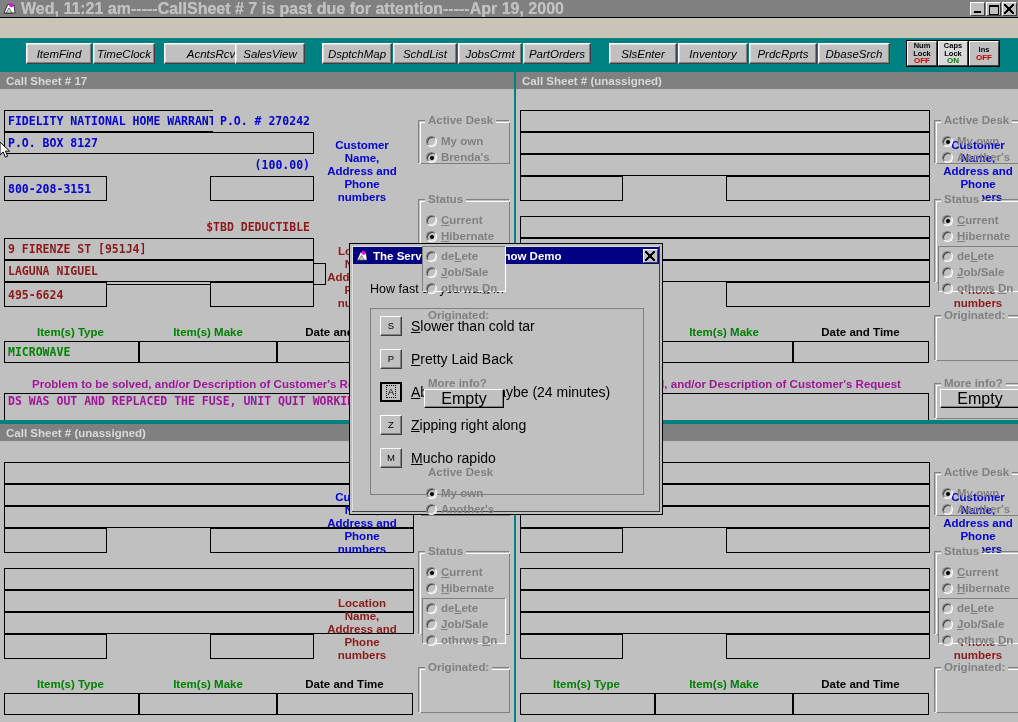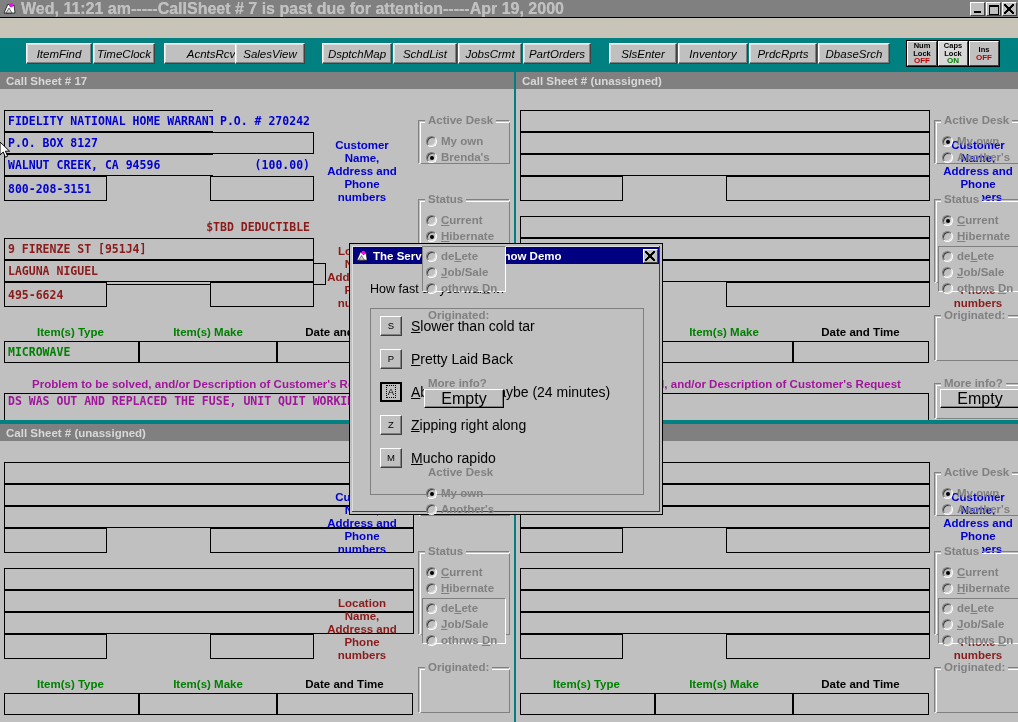--- a/index.html
+++ b/index.html
@@ -280,21 +280,20 @@
       </div>
     </div>
 
   <div class="sheet" style="left:0;top:70px;width:514px;height:350px;">
     <div class="sheet-hdr">Call Sheet #  17</div>
     <div class="sheet-body" style="height:331px;position:relative;">
 
       <div class="fld cust" style="left:4px;top:21px;width:310px;height:22px;">FIDELITY NATIONAL HOME WARRANTY</div>
       <div class="fld cust" style="left:213px;top:21px;width:101px;height:22px;border:none;justify-content:flex-end;padding-right:4px;">P.O. # 270242</div>
       <div class="fld cust" style="left:4px;top:43px;width:310px;height:22px;">P.O. BOX 8127</div>
-      <div class="fld cust" style="left:4px;top:65px;width:310px;height:22px;">WALNUT CREEK, CA 94596</div>
       <div class="fld cust" style="left:213px;top:65px;width:101px;height:22px;border:none;justify-content:flex-end;padding-right:4px;">(100.00)</div>
       <div class="fld cust" style="left:4px;top:87px;width:103px;height:25px;">800-208-3151</div>
       <div class="fld cust" style="left:210px;top:87px;width:104px;height:25px;"></div>
       <div class="lbl cust" style="left:314px;top:50px;width:96px;">Customer<br>Name,<br>Address and<br>Phone<br>numbers</div>
 
       <div class="fld loc" style="left:16px;top:127px;width:310px;height:22px;margin-top:47px;">FRIMMER, JENNY</div>
       <div class="fld loc" style="left:180px;top:127px;width:134px;height:22px;border:none;justify-content:flex-end;padding-right:4px;">$TBD DEDUCTIBLE</div>
       <div class="fld loc" style="left:4px;top:149px;width:310px;height:22px;">9 FIRENZE ST [951J4]</div>
       <div class="fld loc" style="left:4px;top:171px;width:310px;height:22px;">LAGUNA NIGUEL</div>
       <div class="fld loc" style="left:4px;top:193px;width:103px;height:25px;">495-6624</div>

